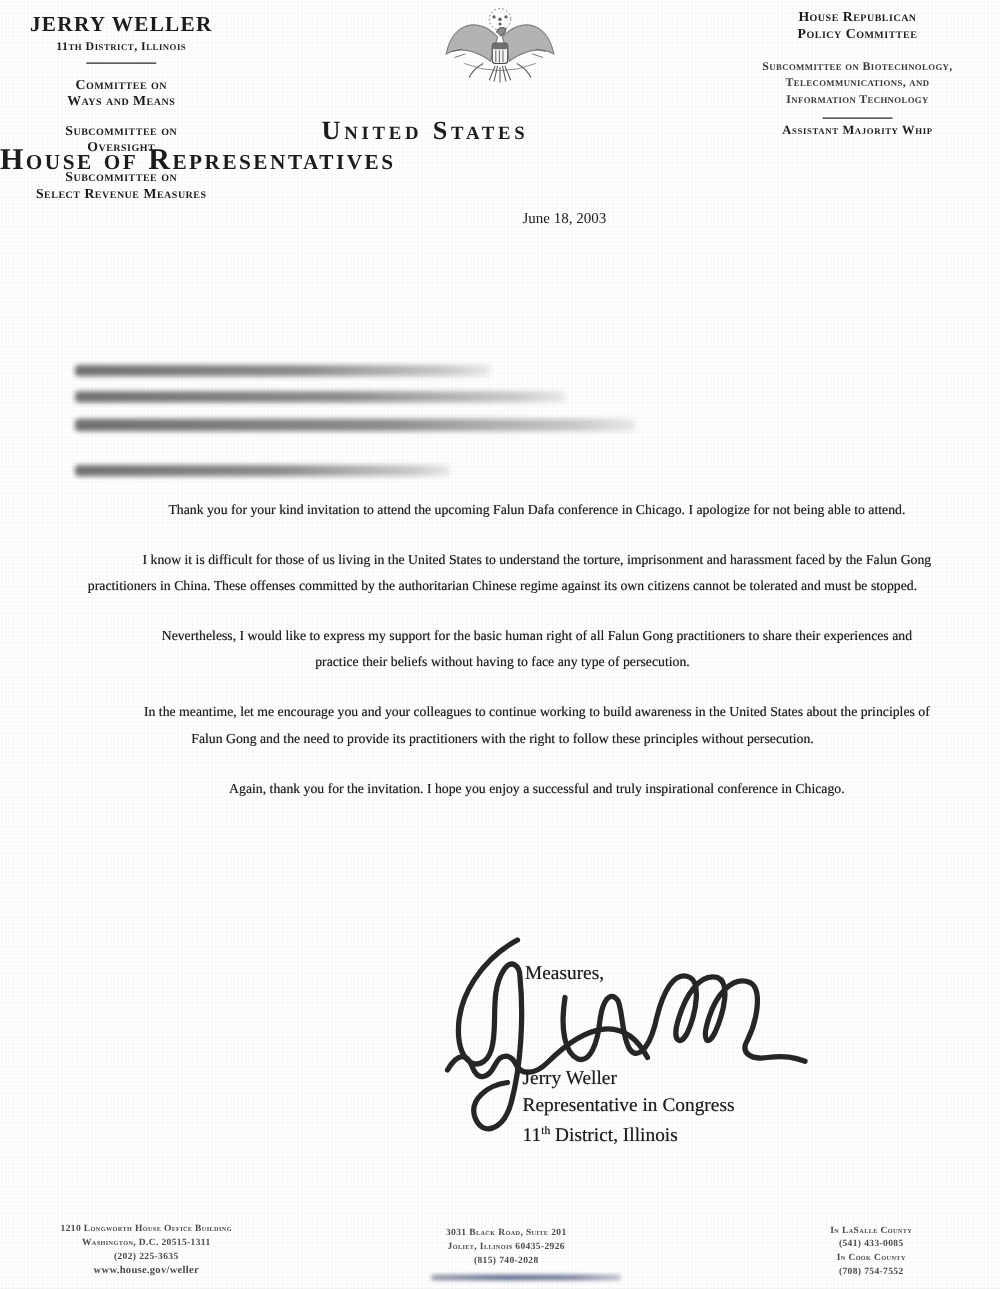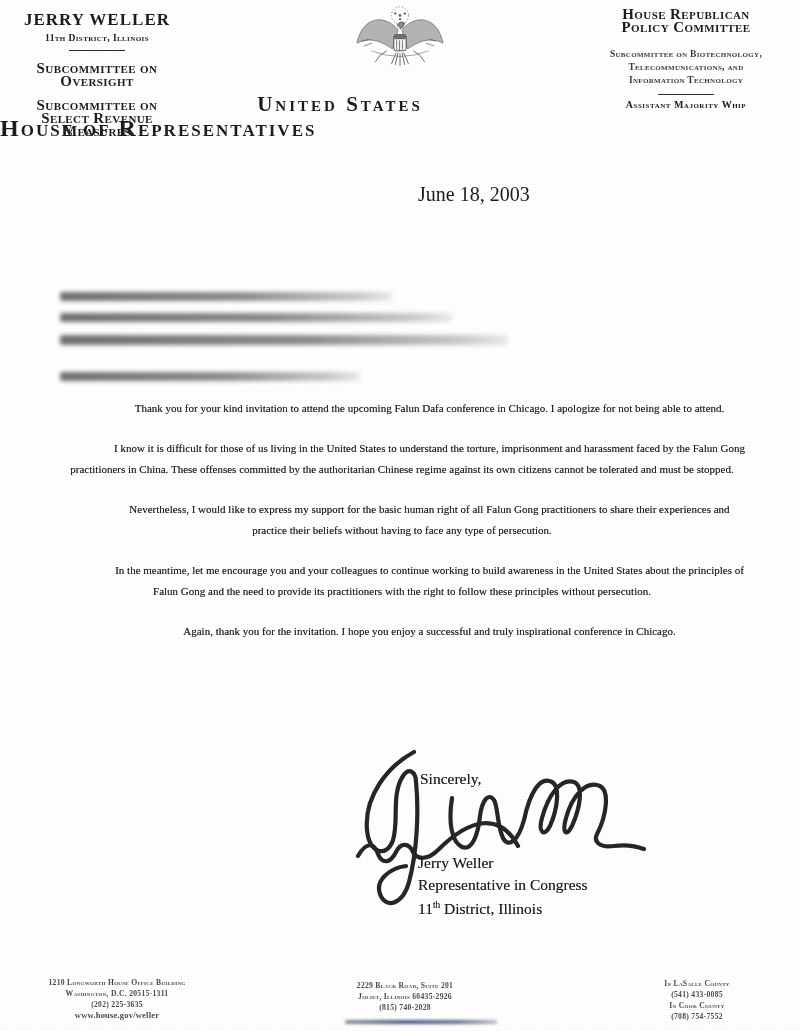--- a/index.html
+++ b/index.html
@@ -11,30 +11,30 @@
     font-family:Liberation Serif, serif;
     color:#1c1c1c;overflow:hidden;
   }
   .sc{font-variant:small-caps;}
   .abs{position:absolute;}
   
   .hdr-left{left:6px;top:10px;width:182px;text-align:center;}
   .hdr-name{font-size:17px;font-weight:700;letter-spacing:1px;}
   .hdr-district{font-size:9.5px;font-weight:600;letter-spacing:.4px;margin-top:3px;}
   .hdr-rule{width:56px;height:1px;background:#2a2a2a;margin:7px auto 2px auto;}
-  .hdr-item{font-size:15px;font-weight:700;letter-spacing:.4px;line-height:13px;margin-top:11px;}
+  .hdr-item{font-size:11px;font-weight:700;letter-spacing:.4px;line-height:13px;margin-top:11px;}
   .hdr-right{left:578px;top:8px;width:216px;text-align:center;}
   .hdr-right .hdr-item{margin-top:0;}
   .hdr-sub{font-size:9.5px;font-weight:600;letter-spacing:.3px;line-height:13px;margin-top:14px;color:#3a3a3a;}
   .hdr-whip{font-size:10px;font-weight:700;letter-spacing:.5px;margin-top:4px;}
   .seal{left:352px;top:3px;width:96px;height:86px;}
   .title1{left:0;top:92px;width:680px;text-align:center;font-size:21px;letter-spacing:3px;font-weight:600;}
   .title2{left:0;top:115px;width:688px;text-align:left;font-size:24px;letter-spacing:2px;font-weight:600;}
   
-  .date{left:418px;top:183px;font-size:20px;}
+  .date{left:418px;top:167px;font-size:12px;}
   .redact{border-radius:3px;filter:blur(2px);
     background:linear-gradient(90deg,#6f6f6f 0%,#8b8b8b 55%,#c9c9c9 90%,#e9e9e9 100%);}
   .body{left:57px;top:398px;width:690px;font-size:11px;line-height:21.5px;text-align:center;
     text-shadow:0 0 .6px rgba(20,20,20,.55);}
   .body p{margin:0 0 18px 0;text-indent:55px;}
   .sincerely{left:420px;top:770px;font-size:15.5px;text-shadow:0 0 .6px rgba(20,20,20,.55);}
   .sig{left:348px;top:742px;width:300px;height:178px;pointer-events:none;}
   .signer{left:418px;top:852px;font-size:15.5px;line-height:21.5px;text-shadow:0 0 .6px rgba(20,20,20,.55);}
   .signer sup{font-size:60%;}
   
@@ -48,20 +48,24 @@
 </style>
 </head>
 <body>
 
 <div class="page">
 
   <div class="abs hdr-left">
     <div class="hdr-name">JERRY WELLER</div>
     <div class="hdr-district sc">11th District, Illinois</div>
     <div class="hdr-rule"></div>
+    <div class="hdr-item sc">
+      <div>Committee on</div>
+      <div>Ways and Means</div>
+    </div>
     <div class="hdr-item sc">
       <div>Subcommittee on</div>
       <div>Oversight</div>
     </div>
     <div class="hdr-item sc">
       <div>Subcommittee on</div>
       <div>Select Revenue Measures</div>
     </div>
   </div>
 
@@ -110,21 +114,21 @@
   <div class="abs redact" style="left:60px;top:372px;width:300px;height:9px;"></div>
 
   <div class="abs body">
     <p>Thank you for your kind invitation to attend the upcoming Falun Dafa conference in Chicago.  I apologize for not being able to attend.</p>
     <p>I know it is difficult for those of us living in the United States to understand the torture, imprisonment and harassment faced by the Falun Gong practitioners in China.  These offenses committed by the authoritarian Chinese regime against its own citizens cannot be tolerated and must be stopped.</p>
     <p>Nevertheless, I would like to express my support for the basic human right of all Falun Gong practitioners to share their experiences and practice their beliefs without having to face any type of persecution.</p>
     <p>In the meantime, let me encourage you and your colleagues to continue working to build awareness in the United States about the principles of Falun Gong and the need to provide its practitioners with the right to follow these principles without persecution.</p>
     <p>Again, thank you for the invitation.  I hope you enjoy a successful and truly inspirational conference in Chicago.</p>
   </div>
 
-  <div class="abs sincerely">Sincerely,</div>
+  <div class="abs sincerely">Measures,</div>
 
   <svg class="abs sig" viewBox="0 0 300 178">
     <g stroke="#141414" stroke-width="4.2" fill="none" stroke-linecap="round" stroke-linejoin="round" opacity=".92">
       <path d="M66,10 C40,24 16,54 19,88 C21,112 39,116 45,98 C51,80 43,52 55,34 C61,25 68,30 68,40 C71,70 69,110 61,140 C55,162 38,168 32,152 C27,138 42,126 58,124"></path>
       <path d="M10,114 C18,100 26,100 30,112 C34,122 42,122 48,110 C53,100 61,101 65,110 C69,118 80,118 90,108 C122,76 152,70 170,104"></path>
       <path d="M104,56 C100,82 104,100 114,105 C124,109 130,93 132,74 C134,59 140,50 146,58 C150,64 149,84 155,96 C160,106 170,100 176,78 C182,50 192,34 204,40 C212,44 210,66 202,84 C196,96 190,90 194,76 C200,54 212,36 226,40 C236,44 232,66 224,84 C218,96 214,90 218,76 C224,54 238,38 252,44 C262,49 258,74 250,90 C244,100 252,106 266,104 C280,102 288,104 296,107"></path>
     </g>
   </svg>
 
   <div class="abs signer">
@@ -134,21 +138,21 @@
   </div>
 
   <div class="abs foot f-left sc">
     <div>1210 Longworth House Office Building</div>
     <div>Washington, D.C. 20515-1311</div>
     <div>(202) 225-3635</div>
     <div class="foot-web">www.house.gov/weller</div>
   </div>
 
   <div class="abs foot f-center sc">
-    <div>2229 Black Road, Suite 201</div>
+    <div>3031 Black Road, Suite 201</div>
     <div>Joliet, Illinois 60435-2926</div>
     <div>(815) 740-2028</div>
   </div>
 
   <div class="abs foot f-right sc">
     <div>In LaSalle County</div>
     <div>(541) 433-0085</div>
     <div>In Cook County</div>
     <div>(708) 754-7552</div>
   </div>

